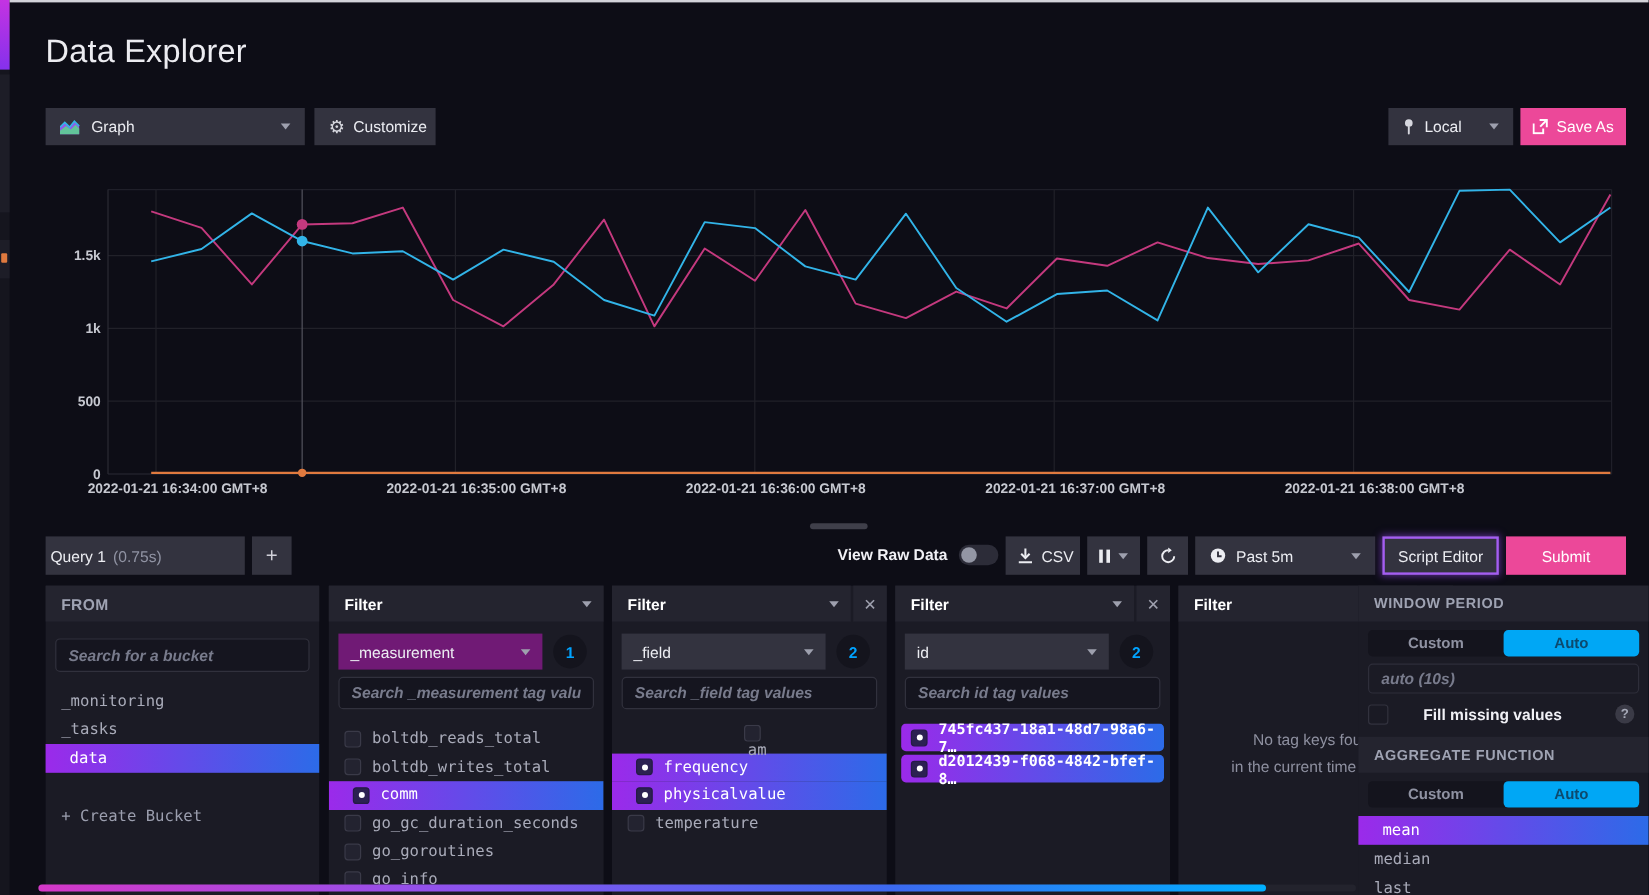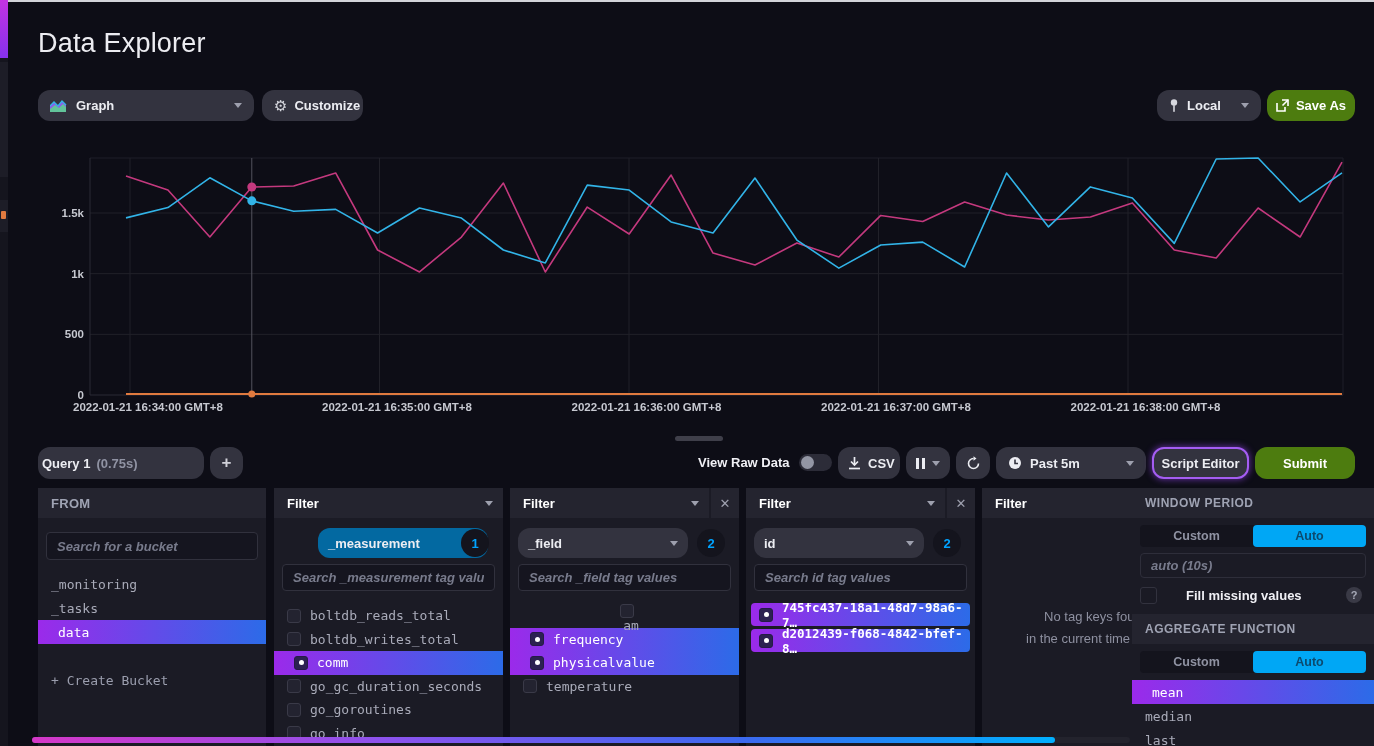--- a/index.html
+++ b/index.html
@@ -1,21 +1,21 @@
 <!DOCTYPE html>
 <html><head>
 <meta charset="utf-8">
 <style>
   html,body{margin:0;padding:0;background:#0d0d16;}
   .stage{position:relative;width:1374px;height:746px;background:#0d0d16;overflow:hidden;
          font-family:"Liberation Sans",sans-serif;color:#ecedf2;}
   .abs{position:absolute;}
-  .btn{display:flex;align-items:center;background:#33333f;border-radius:12px;color:#ecedf2;
-       font-weight:700;font-size:13px;cursor:pointer;box-sizing:border-box;}
-  .btn.blue{background:#4d7c0f;color:#fff;justify-content:center;}
+  .btn{display:flex;align-items:center;background:#33333f;border-radius:0;color:#ecedf2;
+       font-weight:400;font-size:13px;cursor:pointer;box-sizing:border-box;}
+  .btn.blue{background:#ec4899;color:#fff;justify-content:center;}
   .caret{width:0;height:0;border-left:4.5px solid transparent;border-right:4.5px solid transparent;
          border-top:5px solid #9ea0ae;flex:none;}
   .card{background:#1b1b25;}
   .card-h{height:30px;background:#24242f;display:flex;align-items:center;
           padding:0 10px 0 13px;color:#fff;font-weight:700;font-size:13px;box-sizing:border-box;}
   .card-h.dim{color:#9fa3b3;letter-spacing:.3px;}
   .xbtn{background:#24242f;display:flex;align-items:center;justify-content:center;
         color:#9ea0ae;font-size:13px;cursor:pointer;}
   .inp{background:#15151f;border:1px solid #31313d;border-radius:4px;box-sizing:border-box;
        color:#cfd0da;font-size:13px;padding:0 10px;font-family:"Liberation Sans",sans-serif;outline:none;}
@@ -202,21 +202,21 @@
         </div>
       </div>
     <div class="abs lrow" style="left:0;top:180px;width:228px;height:24px;color:#9b9eae;">+ Create Bucket</div>
   </div>
 
   <div class="abs card" style="left:274px;top:488px;width:229px;height:258px;">
     <div class="card-h">
       <span>Filter</span>
       <span class="caret" style="margin-left:auto;"></span>
     </div>
-    <div class="abs btn" style="left:8px;top:40px;width:170px;height:30px;padding:0 10px;background:#0369a1;margin-left:36px;">
+    <div class="abs btn" style="left:8px;top:40px;width:170px;height:30px;padding:0 10px;background:#701a75;">
       <span>_measurement</span>
       <span class="caret" style="margin-left:auto;"></span>
     </div>
     <div class="abs" style="left:187px;top:41px;width:28px;height:28px;border-radius:50%;background:#14141d;display:flex;align-items:center;justify-content:center;color:#00a3ff;font-weight:700;font-size:13px;">
       <span>1</span>
     </div>
     <input class="inp abs" readonly="" style="left: 8px; top: 76px; width: 213px; height: 27px;" placeholder="Search _measurement tag values">
     <div class="abs" style="left:0;top:116px;width:229px;overflow:hidden;height:142px;">
         <div class="lrow" style="height: 23.5px;">
           <span class="cb"></span>

